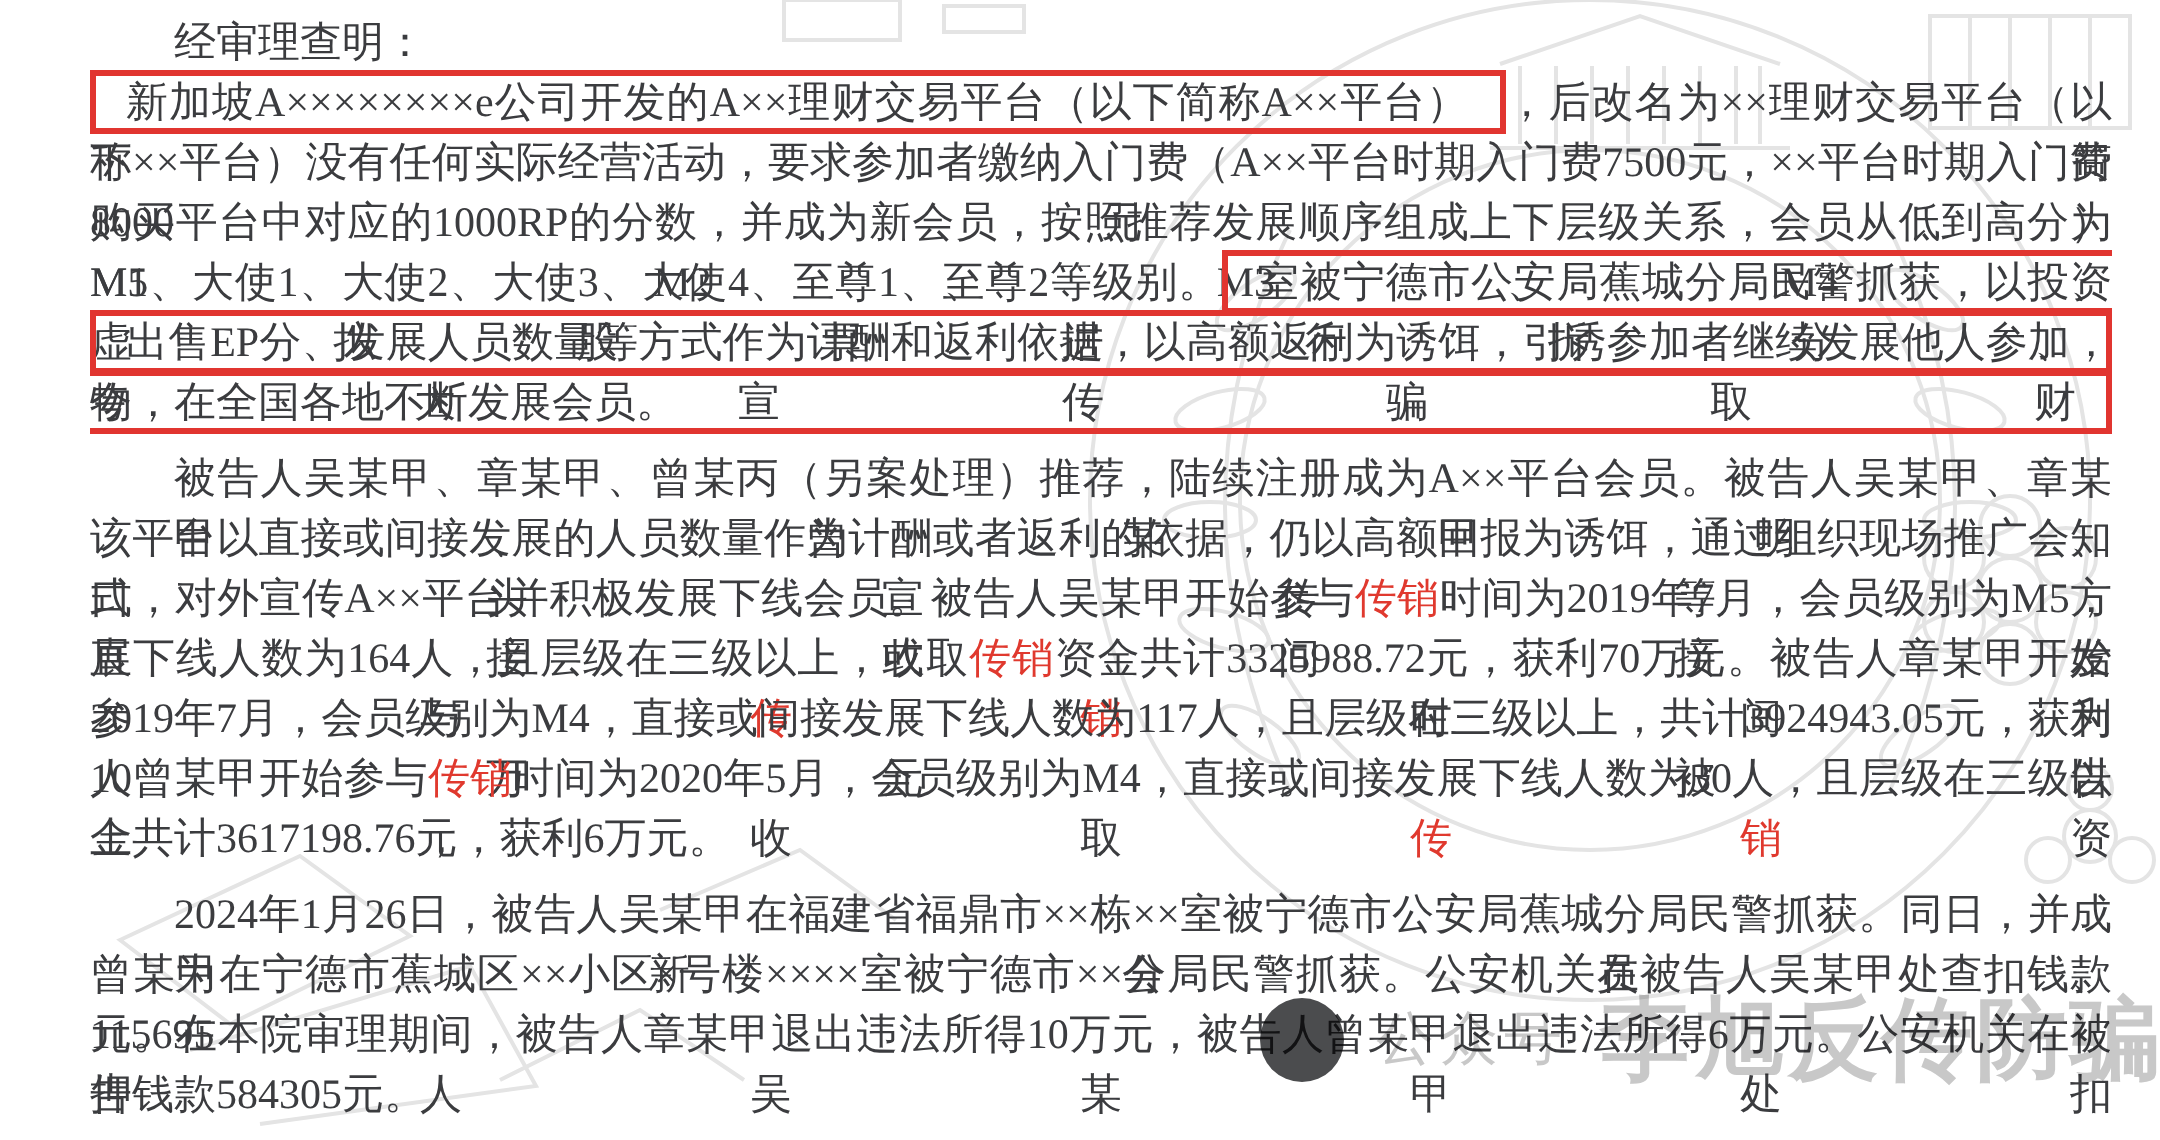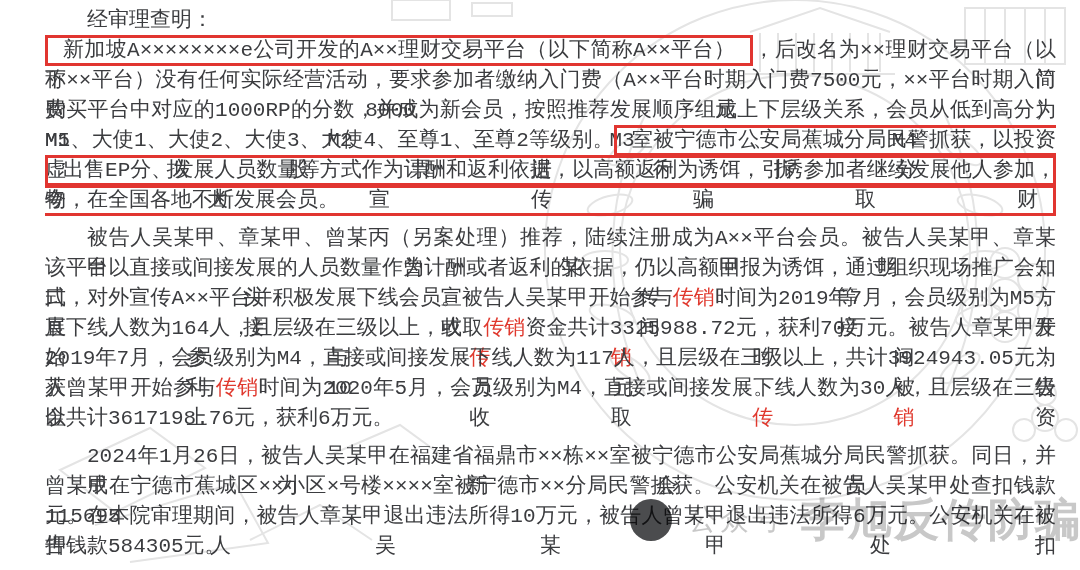--- a/index.html
+++ b/index.html
@@ -11,21 +11,21 @@
     --emblem-line:#e4e4e4;
     --page-bg:#ffffff;
   }
   *{margin:0;padding:0;box-sizing:border-box;}
   html,body{background:#fff;}
   .page{
     position:relative;
     width:1080px;height:570px;
     background:var(--page-bg);
     overflow:hidden;
-    font-family:Liberation Mono, monospace;
+    font-family:Liberation Serif, serif;
     color:var(--text);
   }
   .emblem{
     position:absolute;left:0;top:0;width:1080px;height:570px;
     z-index:0;pointer-events:none;
   }
   .doc{
     position:relative;z-index:1;
     padding:6px 24px 0 45px;
     font-size:21px;

